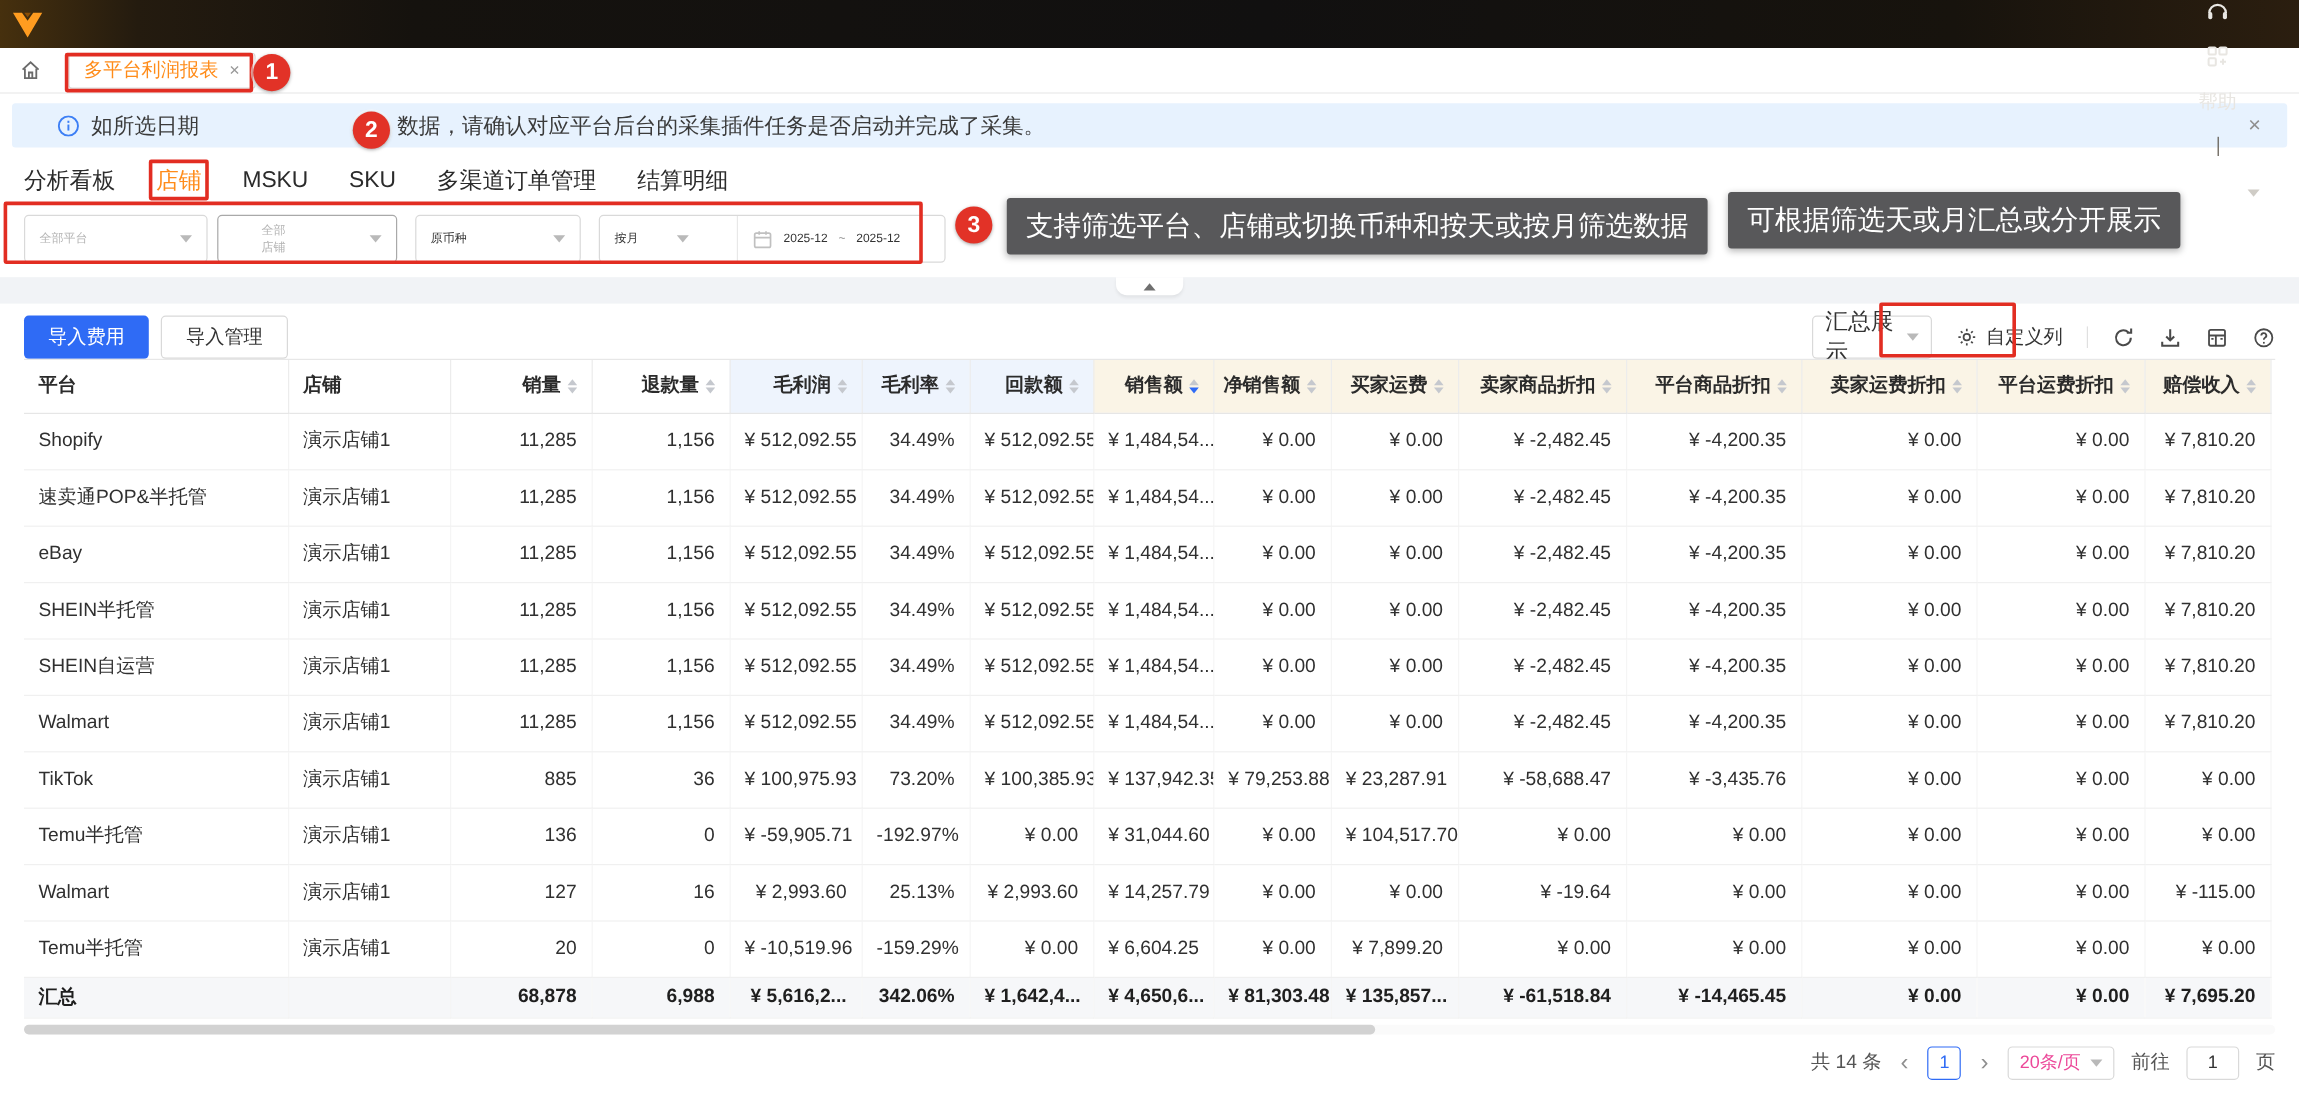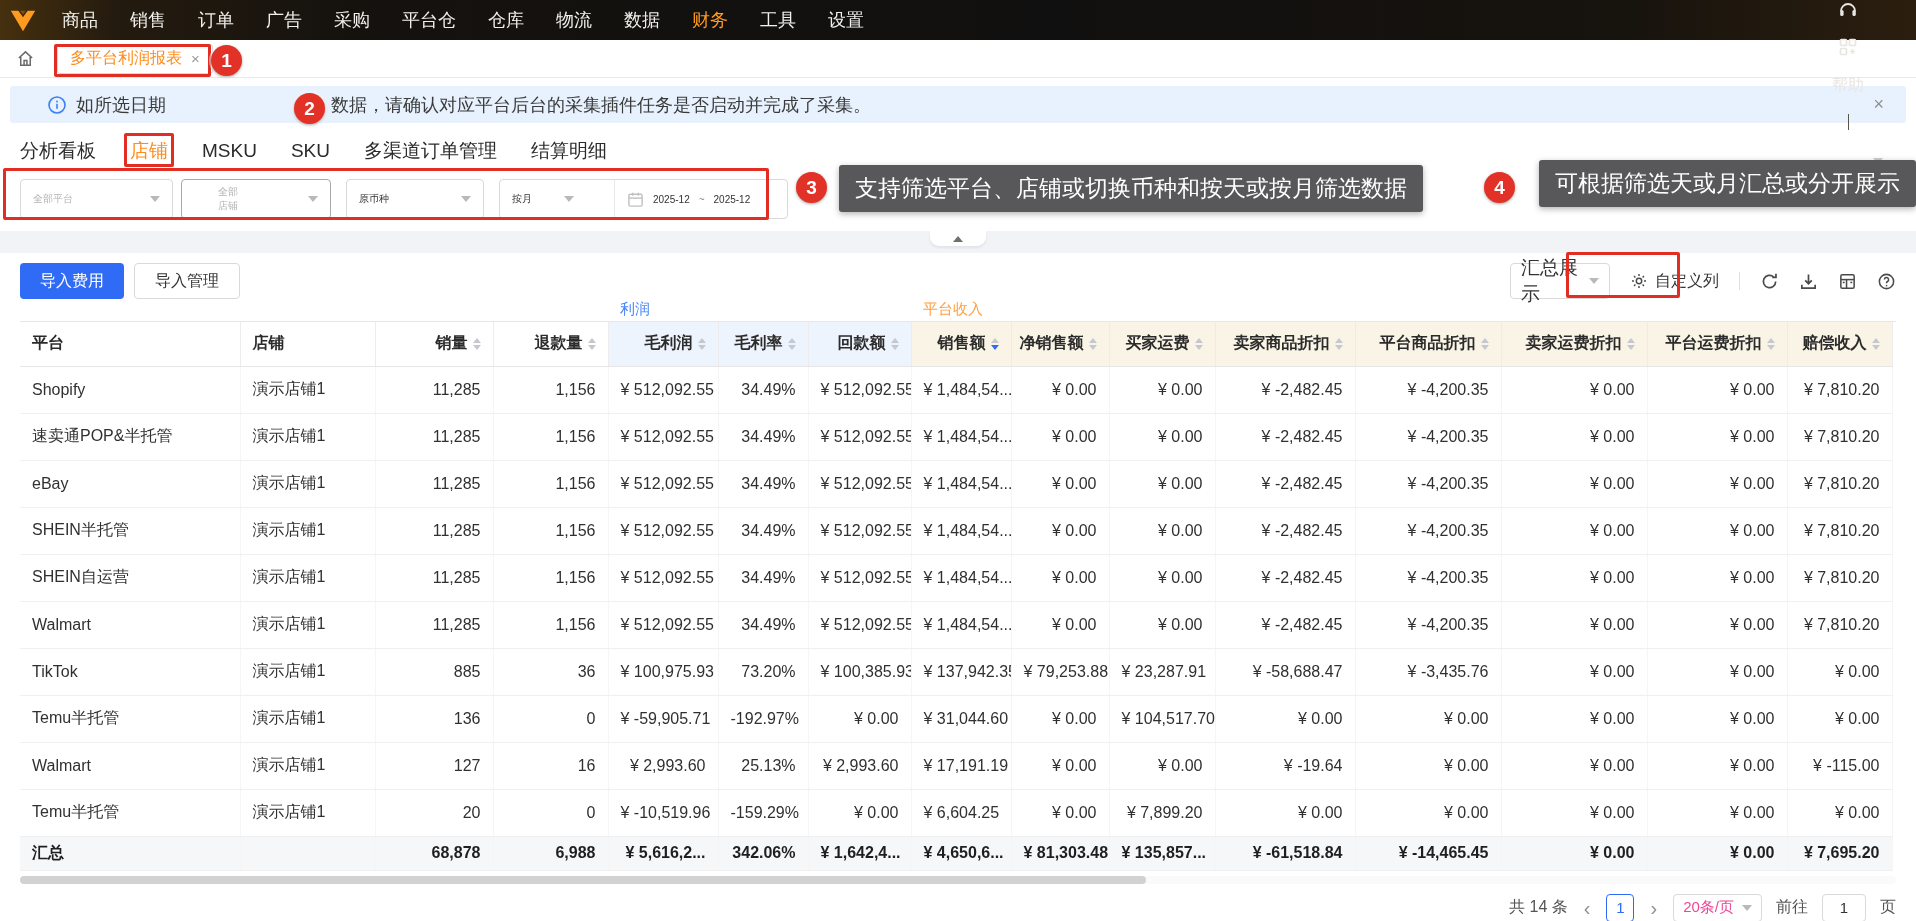--- a/index.html
+++ b/index.html
@@ -132,49 +132,35 @@
   .ann-tip { position:absolute; background:#58585a; color:#fff; font-size:23px; padding:8px 16px; border-radius:3px;
     white-space:nowrap; box-shadow:0 2px 6px rgba(0,0,0,.3); }
   .r-tab { left:54px; top:44px; width:157px; height:33px; }
   .b1 { left:211px; top:45px; }
   .b2 { left:294px; top:93px; }
   .r-subtab { left:124px; top:133px; width:50px; height:34px; }
   .r-filter { left:3px; top:168px; width:766px; height:52px; }
   .b3 { left:796px; top:172px; }
   .t3 { left:839px; top:165px; }
   .b4 { left:1484px; top:172px; }
-  .t4 { left:1539px; top:160px; }
+  .t4 { left:1440px; top:160px; }
   .r-mode { left:1566px; top:252px; width:114px; height:46px; }
 </style>
 </head>
 <body>
 
 <div class="page">
 
   <div class="topnav">
     <div class="brand">
       <svg width="30" height="30" viewBox="0 0 32 32">
         <path d="M3 6 L11 6 L16 13 L21 6 L29 6 L16 28 Z" fill="#ff9c20"></path>
         <path d="M13 6 L16 10 L19 6 Z" fill="#8a4d05"></path>
       </svg>
     </div>
-    <div class="nav-items" id="nav-items">
-        <span class="nav-item">商品</span>
-        <span class="nav-item">销售</span>
-        <span class="nav-item">订单</span>
-        <span class="nav-item">广告</span>
-        <span class="nav-item">采购</span>
-        <span class="nav-item">平台仓</span>
-        <span class="nav-item">仓库</span>
-        <span class="nav-item">物流</span>
-        <span class="nav-item">数据</span>
-        <span class="nav-item active">财务</span>
-        <span class="nav-item">工具</span>
-        <span class="nav-item">设置</span>
-      </div>
     <div class="nav-right">
       <div class="ai-badge">AI</div>
       <div class="plat-pill">
         <svg width="16" height="16" viewBox="0 0 16 16" fill="none" stroke="#fff" stroke-width="1.4">
           <path d="M8 2 L14 5.5 L8 9 L2 5.5 Z"></path>
             <path d="M2 8.5 L8 12 L14 8.5"></path>
         </svg>
         <span>多平台</span>
         <i class="caret-dn"></i>
       </div>
@@ -333,24 +319,20 @@
           <svg width="19" height="19" viewBox="0 0 20 20" fill="none" stroke="currentColor" stroke-width="1.6">
             <circle cx="10" cy="10" r="7.5"></circle>
               <path d="M7.8 8 a2.2 2.2 0 1 1 3.2 2 c-.8.45-1 .9-1 1.8"></path>
             <rect x="9.3" y="13.6" width="1.5" height="1.5" fill="currentColor" stroke="none"></rect>
           </svg>
         </span>
       </div>
     </div>
 
     <div class="table-area">
-      <div class="group-row">
-        <span class="group-label gl-profit" id="gl-profit" style="left: 600px;">利润</span>
-        <span class="group-label gl-income" id="gl-income" style="left: 903px;">平台收入</span>
-      </div>
       <div class="grid-wrap">
         <table class="grid" id="grid">
             <colgroup>
               <col style="width: 220px;">
               <col style="width: 135px;">
               <col style="width: 118px;">
               <col style="width: 115px;">
               <col style="width: 110px;">
               <col style="width: 90px;">
               <col style="width: 103px;">
@@ -632,21 +614,21 @@
                 <td class="al-r">¥ 0.00</td>
               </tr>
               <tr>
                 <td class="al-l">Walmart</td>
                 <td class="al-l">演示店铺1</td>
                 <td class="al-r">127</td>
                 <td class="al-r">16</td>
                 <td class="al-r">¥ 2,993.60</td>
                 <td class="al-r">25.13%</td>
                 <td class="al-r">¥ 2,993.60</td>
-                <td class="al-r">¥ 17,191.19</td>
+                <td class="al-r">¥ 14,257.79</td>
                 <td class="al-r">¥ 0.00</td>
                 <td class="al-r">¥ 0.00</td>
                 <td class="al-r">¥ -19.64</td>
                 <td class="al-r">¥ 0.00</td>
                 <td class="al-r">¥ 0.00</td>
                 <td class="al-r">¥ 0.00</td>
                 <td class="al-r">¥ -115.00</td>
               </tr>
               <tr>
                 <td class="al-l">Temu半托管</td>

